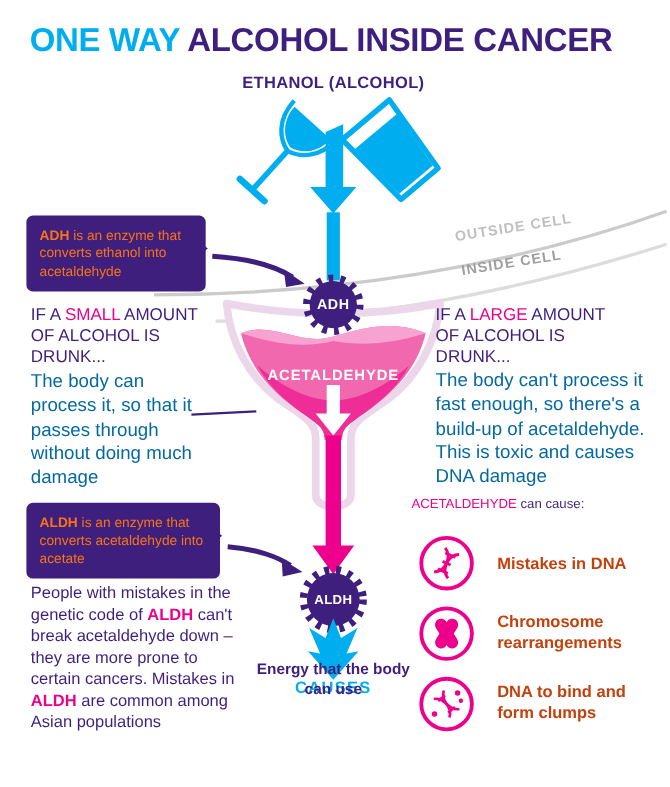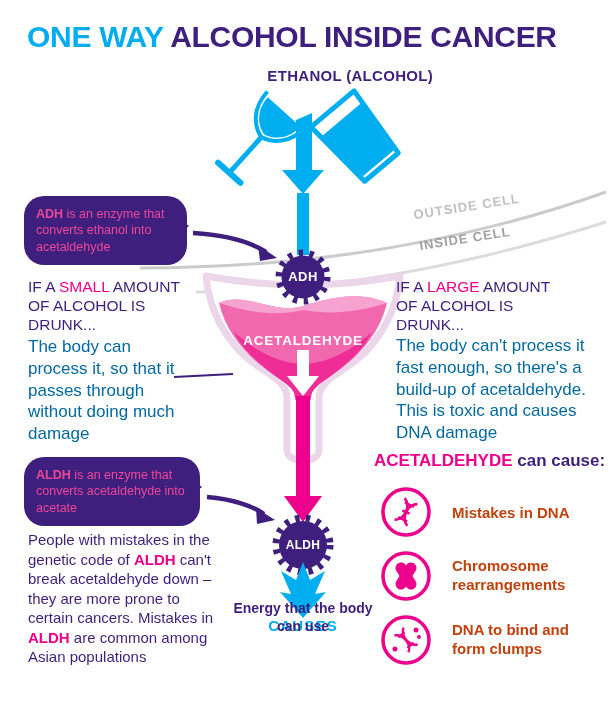--- a/index.html
+++ b/index.html
@@ -5,41 +5,41 @@
   *{margin:0;padding:0;box-sizing:border-box}
   html,body{width:609px;height:715px}
   body{font-family:"Liberation Sans",sans-serif;background:#fff}
   #canvas{position:relative;width:609px;height:715px;background:#fff;overflow:hidden}
   #bg{position:absolute;left:0;top:0;width:609px;height:715px}
   .abs{position:absolute}
   .cyan{color:#00AEEF}
   .purple{color:#3E1F7D}
   .mag{color:#EC008C}
   #title{left:27px;top:20px;font-size:30px;font-weight:800;letter-spacing:-0.3px;white-space:nowrap}
-  #ethanol{left:173px;top:67px;width:260px;text-align:right;font-size:15px;font-weight:700;color:#3E1F7D;letter-spacing:.3px}
+  #ethanol{left:173px;top:67px;width:260px;text-align:center;font-size:15px;font-weight:700;color:#3E1F7D;letter-spacing:.3px}
   #outside-cell{left:413px;top:199px;color:#BFBFBF;font-weight:700;font-size:13px;letter-spacing:1px;transform:rotate(-9deg)}
   #inside-cell{left:419px;top:231px;color:#9E9E9E;font-weight:700;font-size:13px;letter-spacing:1px;transform:rotate(-9deg)}
-  .bubble{background:#3E1F7D;color:#ec4899;border-radius:20px;padding:10px 12px;font-size:12.5px;line-height:1.3;font-weight:500}
+  .bubble{background:#3E1F7D;color:#f97316;border-radius:6px;padding:10px 12px;font-size:12.5px;line-height:1.3;font-weight:500}
   .bubble b{font-weight:800}
   .bubble::after{content:"";position:absolute;right:-10px;top:22px;width:0;height:0;border:8px solid transparent;border-left:11px solid #3E1F7D}
   #adh-bubble{left:24px;top:196px;width:163px}
   #aldh-bubble{left:24px;top:457px;width:176px}
   .heading{font-size:15.5px;font-weight:400;color:#3E1F7D;line-height:1.24}
   .bodytext{font-size:17px;font-weight:500;color:#0369a1;line-height:1.28}
   #left-heading{left:28px;top:277px;width:155px}
   #left-body{left:28px;top:336px;width:152px}
   #right-heading{left:396px;top:277px;width:178px}
   #right-body{left:396px;top:335px;width:190px}
   #adh-label{left:276px;top:269px;width:54px;text-align:center;color:#fff;font-weight:800;font-size:13px;letter-spacing:.5px}
   #funnel-label{left:213px;top:333px;width:180px;text-align:center;color:#fff;font-weight:800;font-size:13.5px;letter-spacing:.8px}
   #aldh-label{left:276px;top:538px;width:54px;text-align:center;color:#fff;font-weight:800;font-size:12px;letter-spacing:.3px}
   #acetate-label{left:228px;top:617px;width:150px;text-align:center;color:#00AEEF;font-weight:800;font-size:15px;letter-spacing:1.2px}
   #acetate-sub{left:221px;top:600px;width:164px;text-align:center;color:#3E1F7D;font-weight:700;font-size:14px;line-height:1.25}
   #bottom-left{left:28px;top:530px;width:196px;font-size:15px;font-weight:500;color:#3E1F7D;line-height:1.3}
-  #causes-heading{left:374px;top:451px;font-size:17px;font-weight:700;white-space:nowrap}
+  #causes-heading{left:374px;top:451px;font-size:12px;font-weight:400;white-space:nowrap}
   .cause-label{position:absolute;color:#c2410c;font-weight:700;font-size:15px;line-height:1.25}
   #cause-0{left:452px;top:504px;white-space:nowrap}
   #cause-1{left:452px;top:557px;width:135px}
   #cause-2{left:452px;top:621px;width:128px}
 </style>
 </head>
 <body>
 
 <div id="canvas">
 

